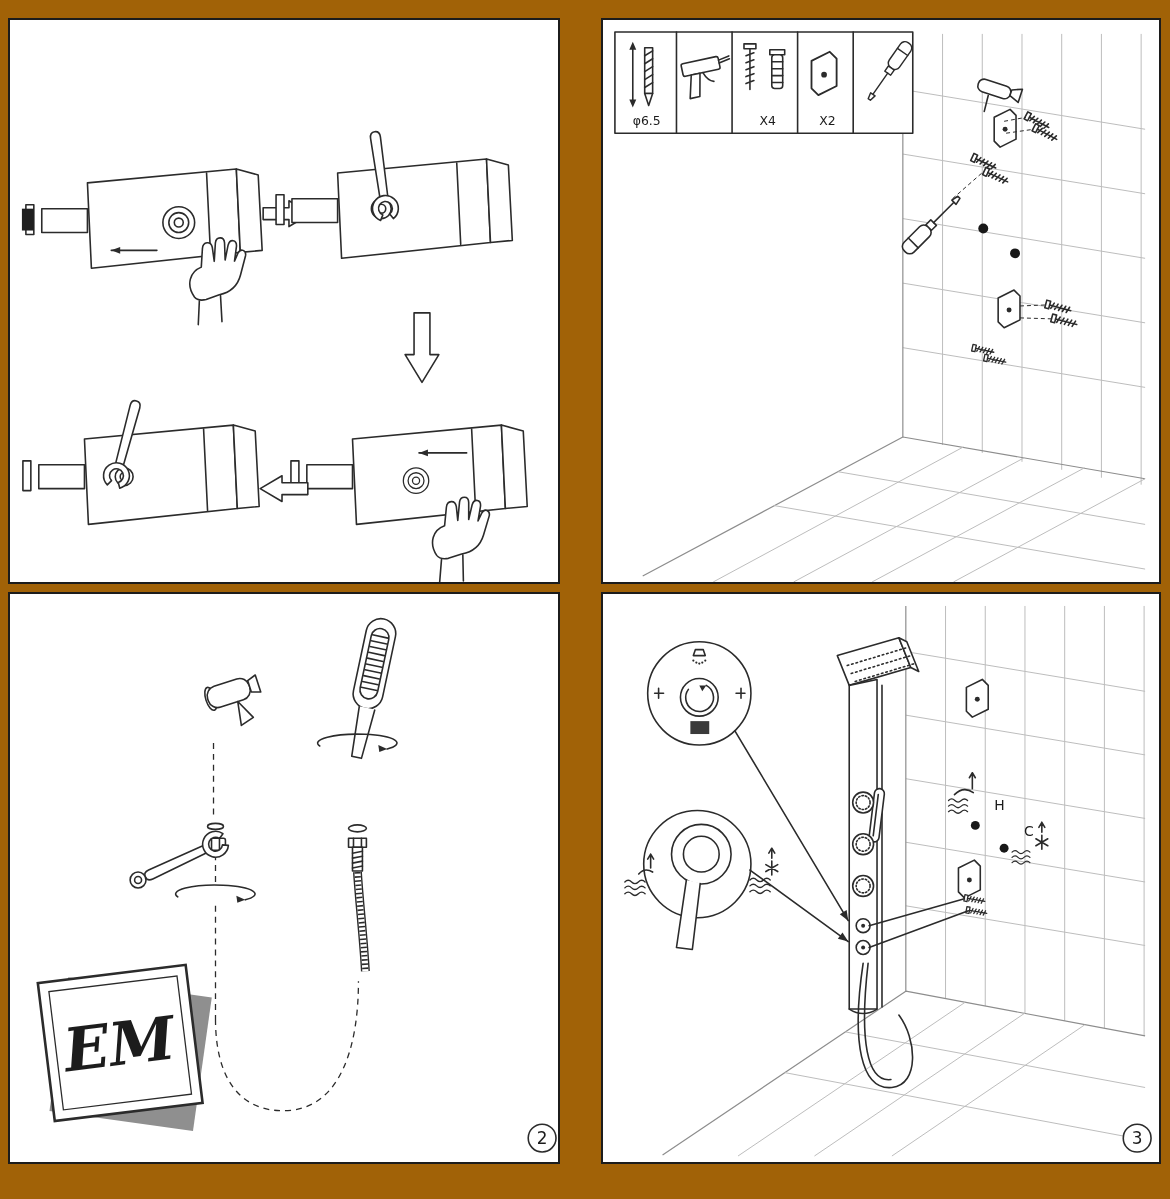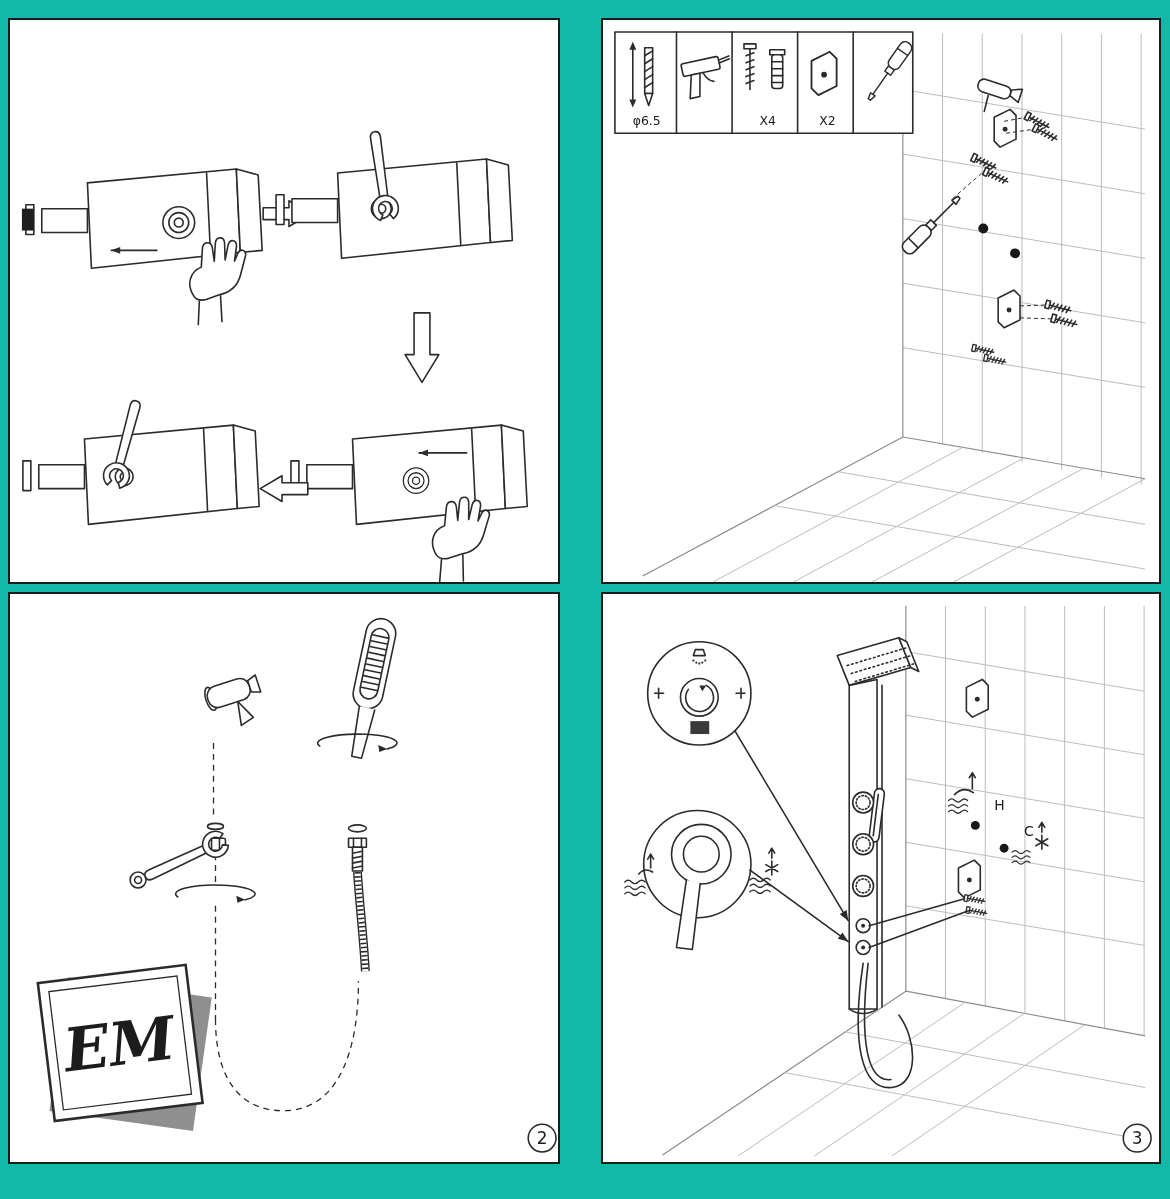--- a/index.html
+++ b/index.html
@@ -1,17 +1,17 @@
 <!DOCTYPE html>
 <html><head>
 <meta charset="utf-8">
 <style>
   * { margin:0; padding:0; box-sizing:border-box; }
   html,body { background:#ffffff; font-family:"DejaVu Sans","Liberation Sans",sans-serif; }
-  .sheet { position:relative; width:1170px; height:1199px; background:#14b8a6; overflow:hidden; }
+  .sheet { position:relative; width:1170px; height:1199px; background:#a16207; overflow:hidden; }
   .panel { position:absolute; border:2px solid #1c1c1c; background:#fff; }
   #p-tl { left:8px;  top:18px;  width:552px; height:566px; }
   #p-bl { left:8px;  top:592px; width:552px; height:572px; }
   #p-tr { left:601px; top:18px;  width:560px; height:566px; }
   #p-br { left:601px; top:592px; width:560px; height:572px; }
   .panel svg { display:block; width:100%; height:100%; }
   text { font-family:"DejaVu Sans","Liberation Sans",sans-serif; fill:#1c1c1c; }
   .logo-text { font-family:"DejaVu Serif","Liberation Serif",serif; font-style:italic; font-weight:bold; }
   .ln  { stroke:#2b2b2b; fill:none; stroke-width:1.6; stroke-linecap:round; }
   .fw  { fill:#ffffff; stroke:#2b2b2b; stroke-width:1.6; stroke-linejoin:round; }

